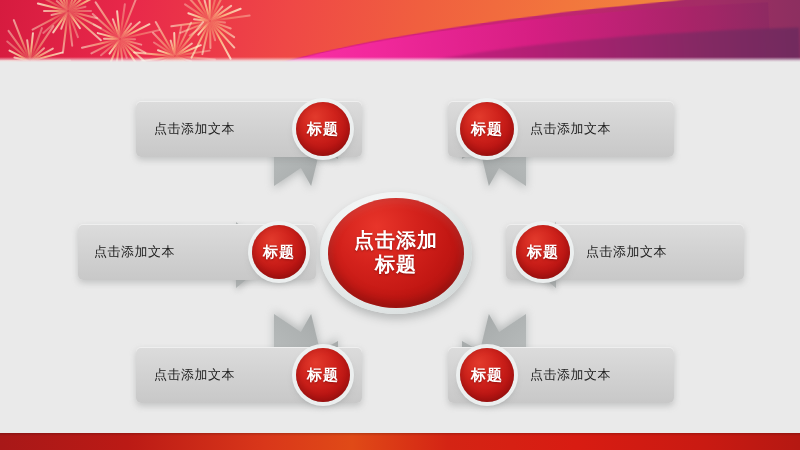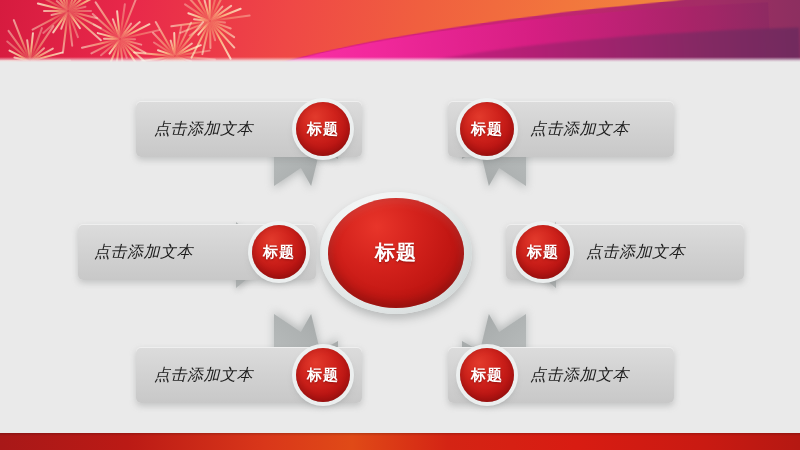--- a/index.html
+++ b/index.html
@@ -115,21 +115,21 @@
   .dart.br{left:462px;top:252px;transform:scale(-1,-1);}
 
   
   .box{
     position:absolute;height:56px;border-radius:5px;
     background:linear-gradient(180deg,#dcdcdc 0%,#d2d2d2 48%,#c8c8c8 100%);
     box-shadow:0 3px 6px rgba(140,142,142,.4), inset 0 1px 0 rgba(255,255,255,.55);
     display:flex;align-items:center;
   }
   .box .txt{
-    font-size:16px;color:#1d1d1d;white-space:nowrap;letter-spacing:.5px;font-style:italic;
+    font-size:13px;color:#1d1d1d;white-space:nowrap;letter-spacing:.5px;
   }
   .badge{
     width:54px;height:54px;border-radius:50%;flex:0 0 54px;
     background:radial-gradient(circle at 36% 28%,#e23a2c 0%,#d0231c 36%,#bd1614 66%,#a41210 100%);
     box-shadow:0 0 0 4px rgba(238,241,241,.95), 0 4px 7px rgba(120,124,124,.5),
                inset 0 -3px 8px rgba(90,8,8,.4);
     display:flex;align-items:center;justify-content:center;
   }
   .badge span{
     color:#ffffff;font-size:15px;font-weight:bold;letter-spacing:1px;
@@ -301,20 +301,21 @@
     </div>
   <div class="dart br">
       <i></i>
     </div>
   <div class="arrow flat arrow-left"></div>
   <div class="arrow flat arrow-right"></div>
 
   <div class="center-wrap">
     <div class="center-ring"></div>
     <div class="center-circle">
+      <div class="center-line">点击添加</div>
       <div class="center-line">标题</div>
     </div>
   </div>
 
   <div class="box box-tl">
     <div class="txt">点击添加文本</div>
     <div class="badge">
       <span>标题</span>
     </div>
   </div>

